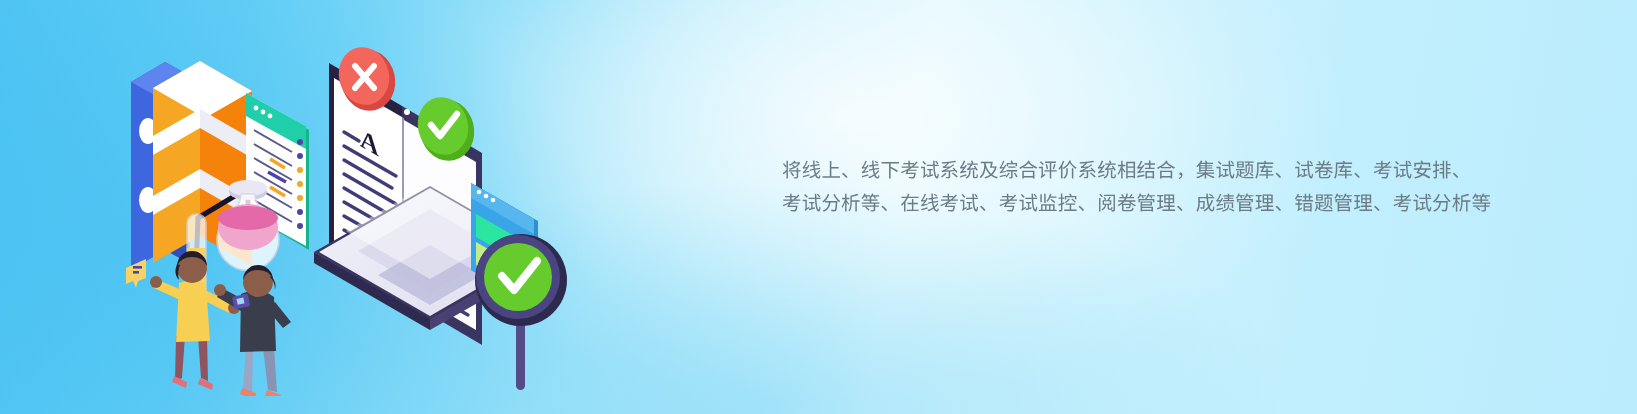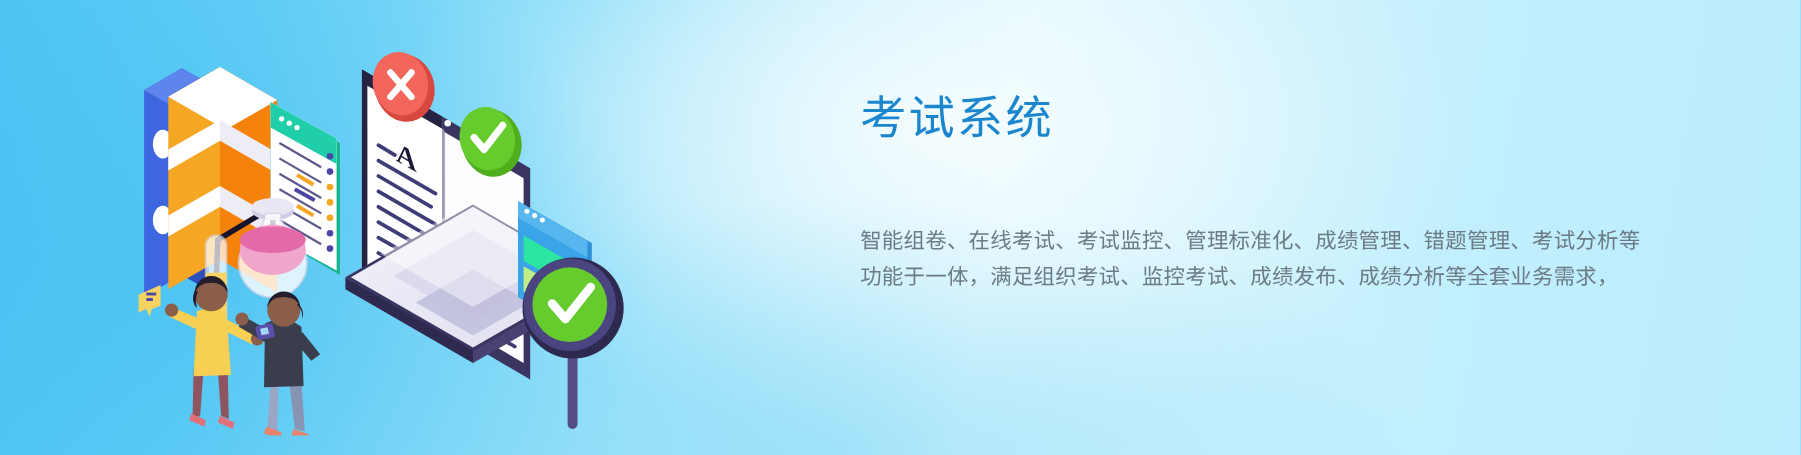--- a/index.html
+++ b/index.html
@@ -321,19 +321,18 @@
         <path d="M165 262 a15 15 0 0 1 30 0 q-3 -10 -15 -10 q-12 0 -15 10 z" fill="#241D2C"></path>
         <path d="M193 258 q6 6 4 14 q0 -9 -5 -13 z" fill="#241D2C"></path>
 
         <rect x="155" y="277" width="16" height="13" rx="2" fill="#5A4FA8" transform="rotate(-12 163 283)"></rect>
         <rect x="159" y="280" width="7" height="6" fill="#9FD8F5" transform="rotate(-12 163 283)"></rect>
       </g>
     </svg>
   </div>
 
   <div class="copy">
-    <h1 class="headline">考试系统</h1>
     <p class="body-copy">
-      <span class="line">智能组卷、在线考试、考试监控、管理标准化、成绩管理、错题管理、考试分析等</span>
-      <span class="line">功能于一体，满足组织考试、监控考试、成绩发布、成绩分析等全套业务需求，</span>
+      <span class="line">将线上、线下考试系统及综合评价系统相结合，集试题库、试卷库、考试安排、</span>
+      <span class="line">考试分析等、在线考试、考试监控、阅卷管理、成绩管理、错题管理、考试分析等</span>
     </p>
   </div>
 </div>
 
 </body></html>

